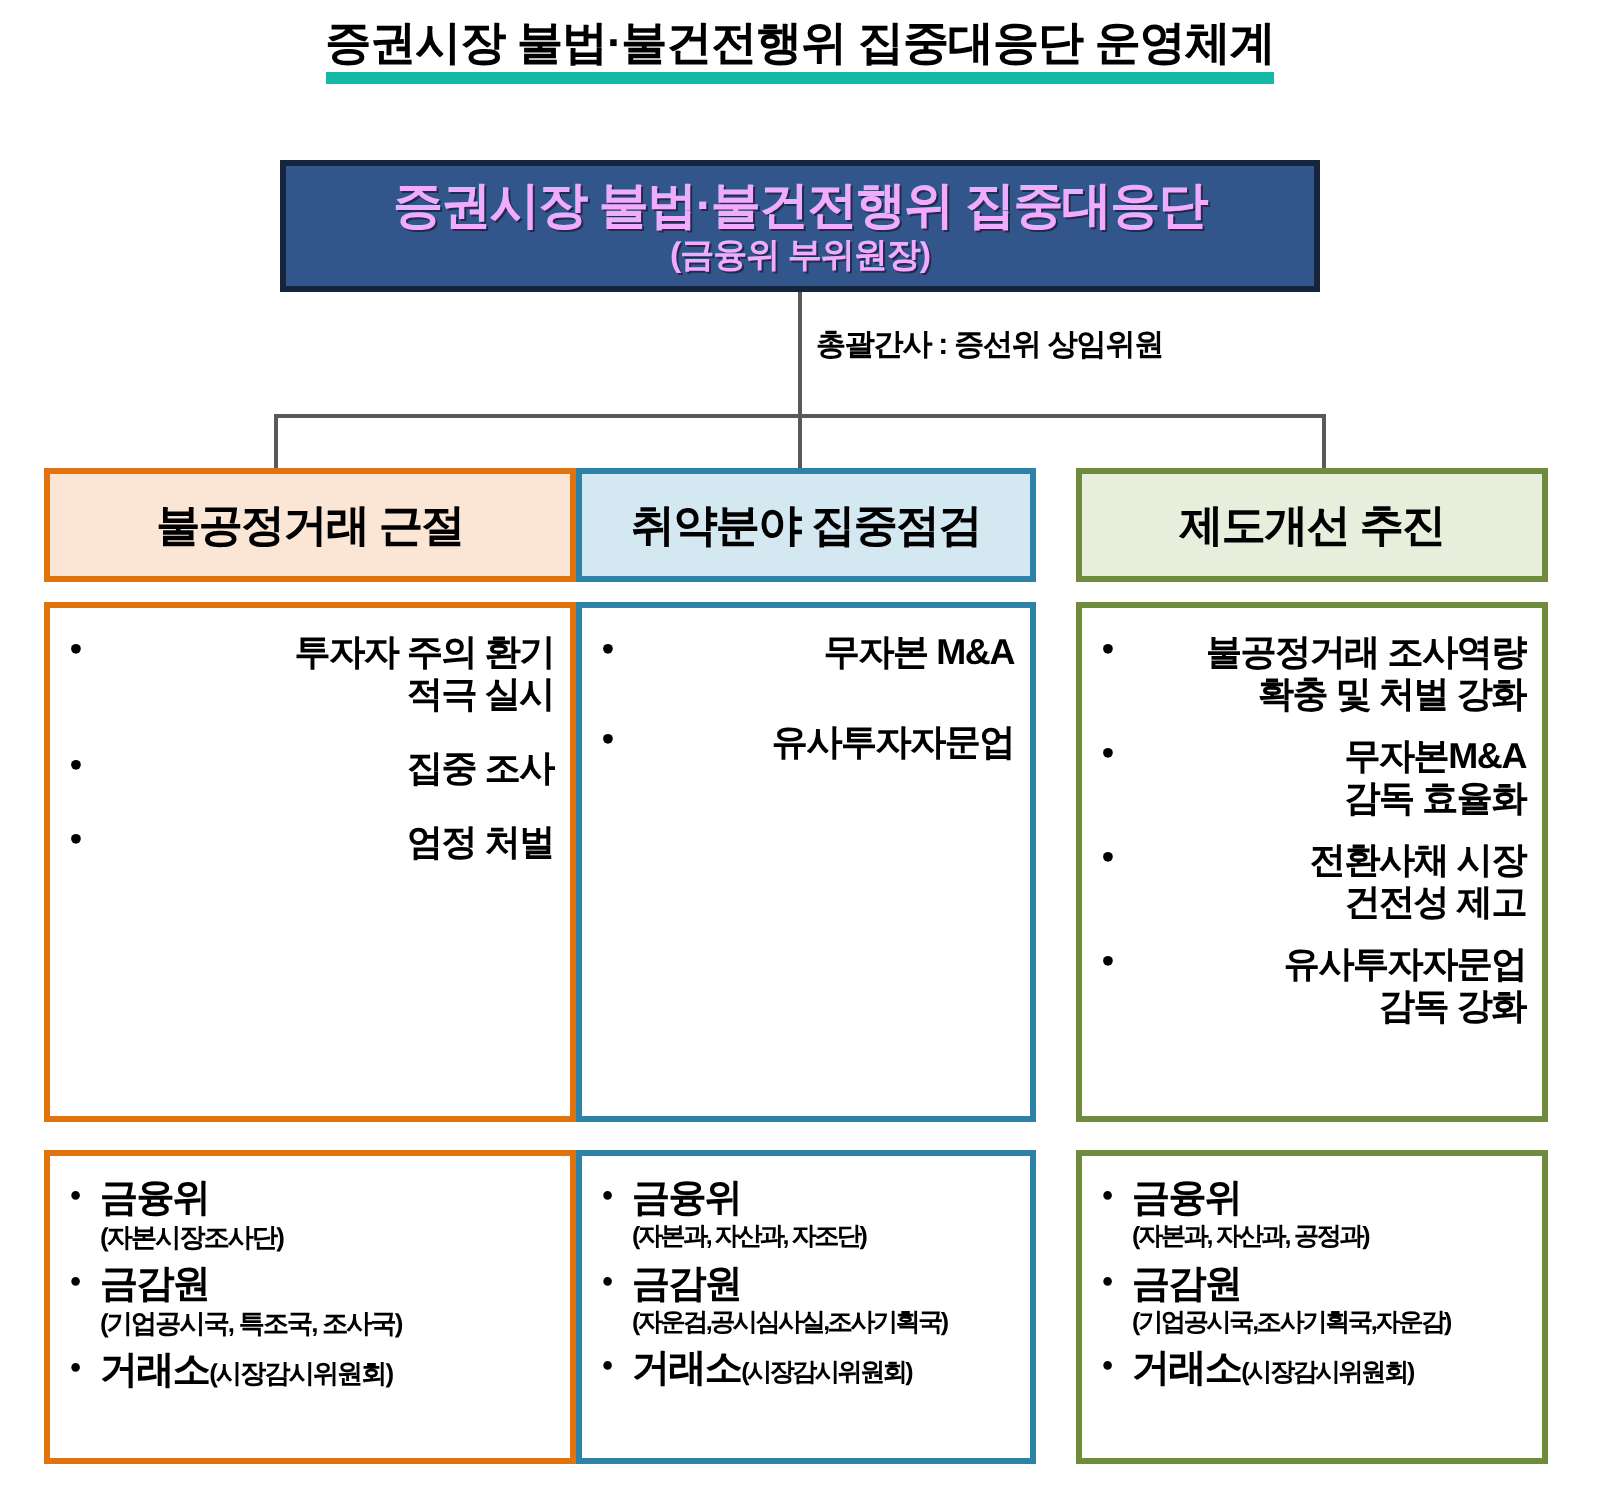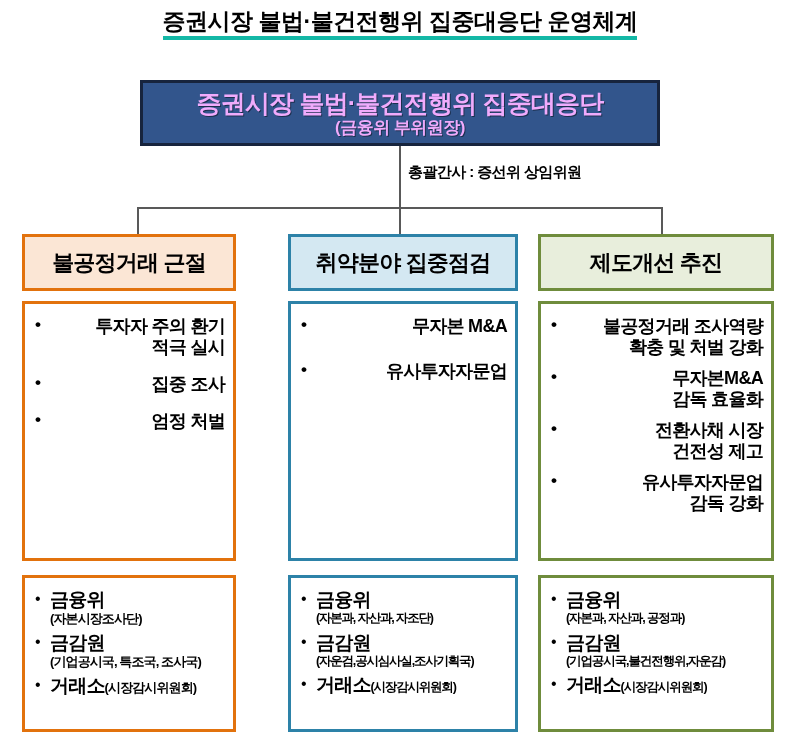--- a/index.html
+++ b/index.html
@@ -22,21 +22,21 @@
     left: 0;
     top: 6px;
     width: 800px;
     text-align: center;
     font-size: 23px;
     font-weight: bold;
     letter-spacing: -0.5px;
     color: #000000;
   }
   #page-title span {
-    border-bottom: 4px solid #14b8a6;
+    border-bottom: 6px solid #14b8a6;
     padding-bottom: 2px;
   }
 
   
   #root-box {
     position: absolute;
     left: 140px;
     top: 80px;
     width: 520px;
     height: 66px;
@@ -83,21 +83,21 @@
     font-size: 15px;
     font-weight: bold;
     letter-spacing: -0.6px;
     white-space: nowrap;
   }
 
   
   .column {
     position: absolute;
     top: 234px;
-    width: 214px;
+    width: 266px;
   }
   #column-0 { left: 22px; }
   #column-1 { left: 288px; width: 230px; }
   #column-2 { left: 538px; width: 236px; }
 
   .col-header {
     box-sizing: border-box;
     height: 57px;
     display: flex;
     align-items: center;
@@ -306,20 +306,20 @@
     </ul>
   </div>
   <div class="col-footer">
     <ul class="alist">
       <li>
         <span class="agency">금융위</span>
         <span class="depts">(자본과, 자산과, 공정과)</span>
       </li>
       <li>
         <span class="agency">금감원</span>
-        <span class="depts">(기업공시국,불건전행위,자운감)</span>
+        <span class="depts">(기업공시국,조사기획국,자운감)</span>
       </li>
       <li>
         <span class="agency">거래소</span><span class="depts inline">(시장감시위원회)</span>
       </li>
     </ul>
   </div>
 </div>
 
 </body></html>

